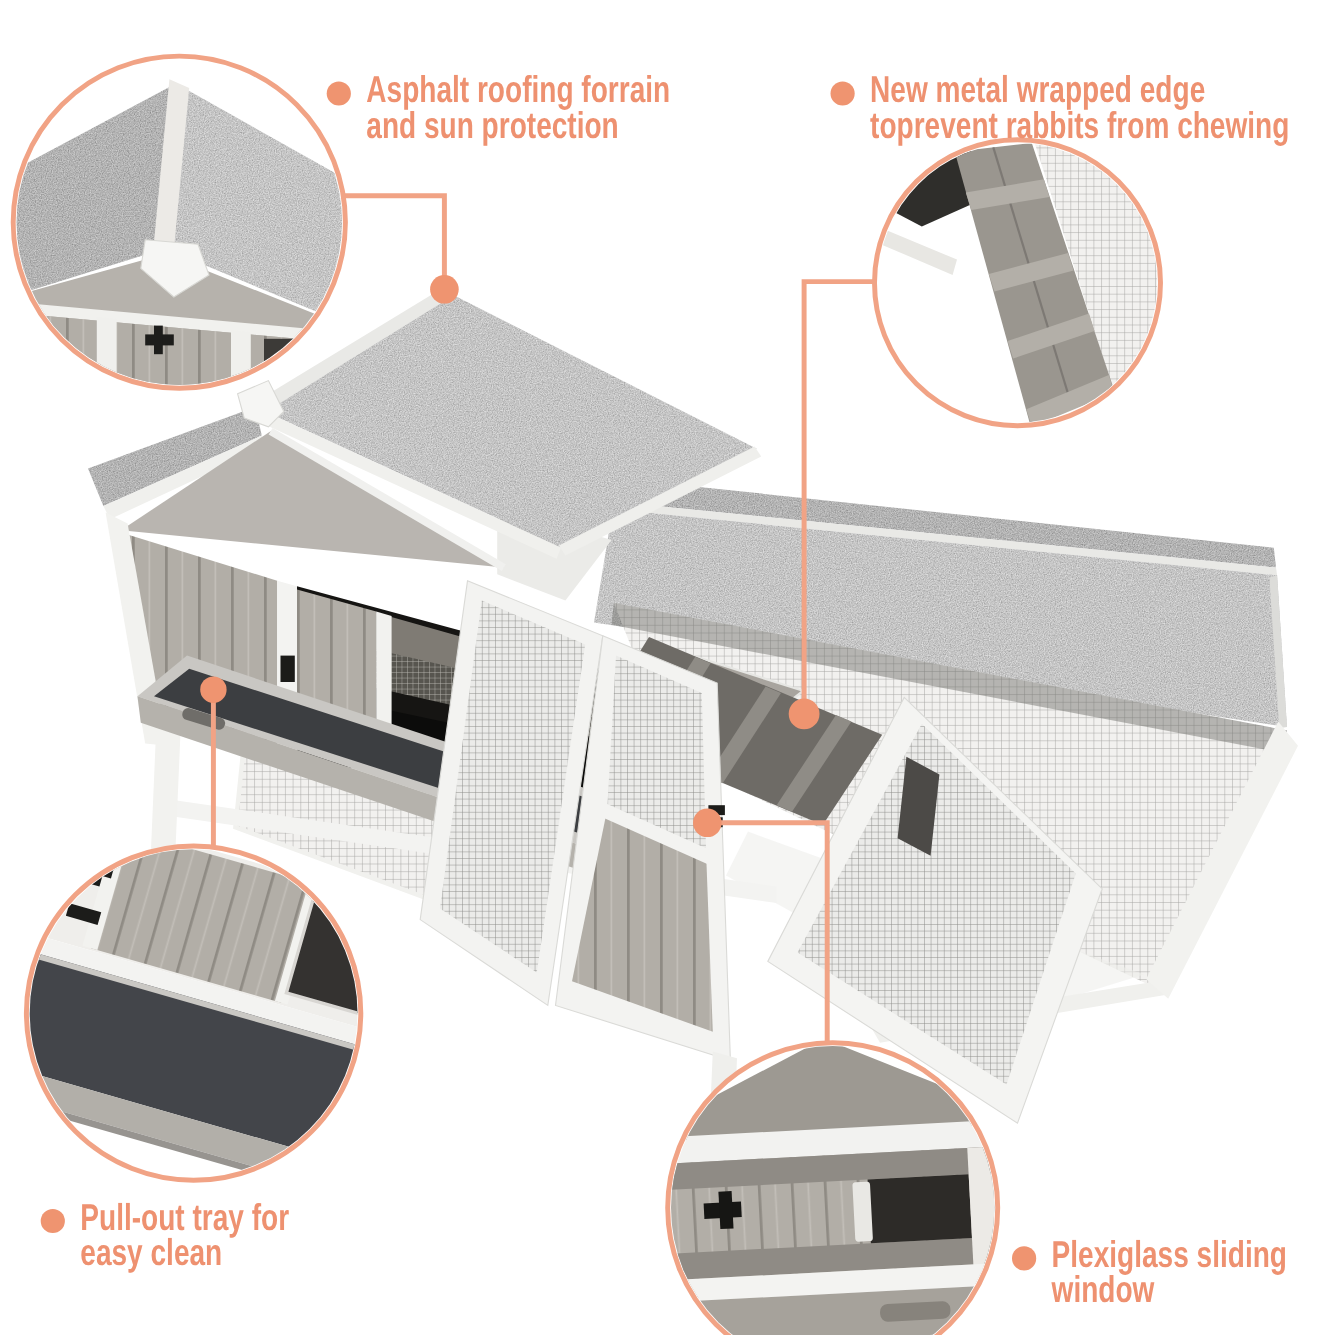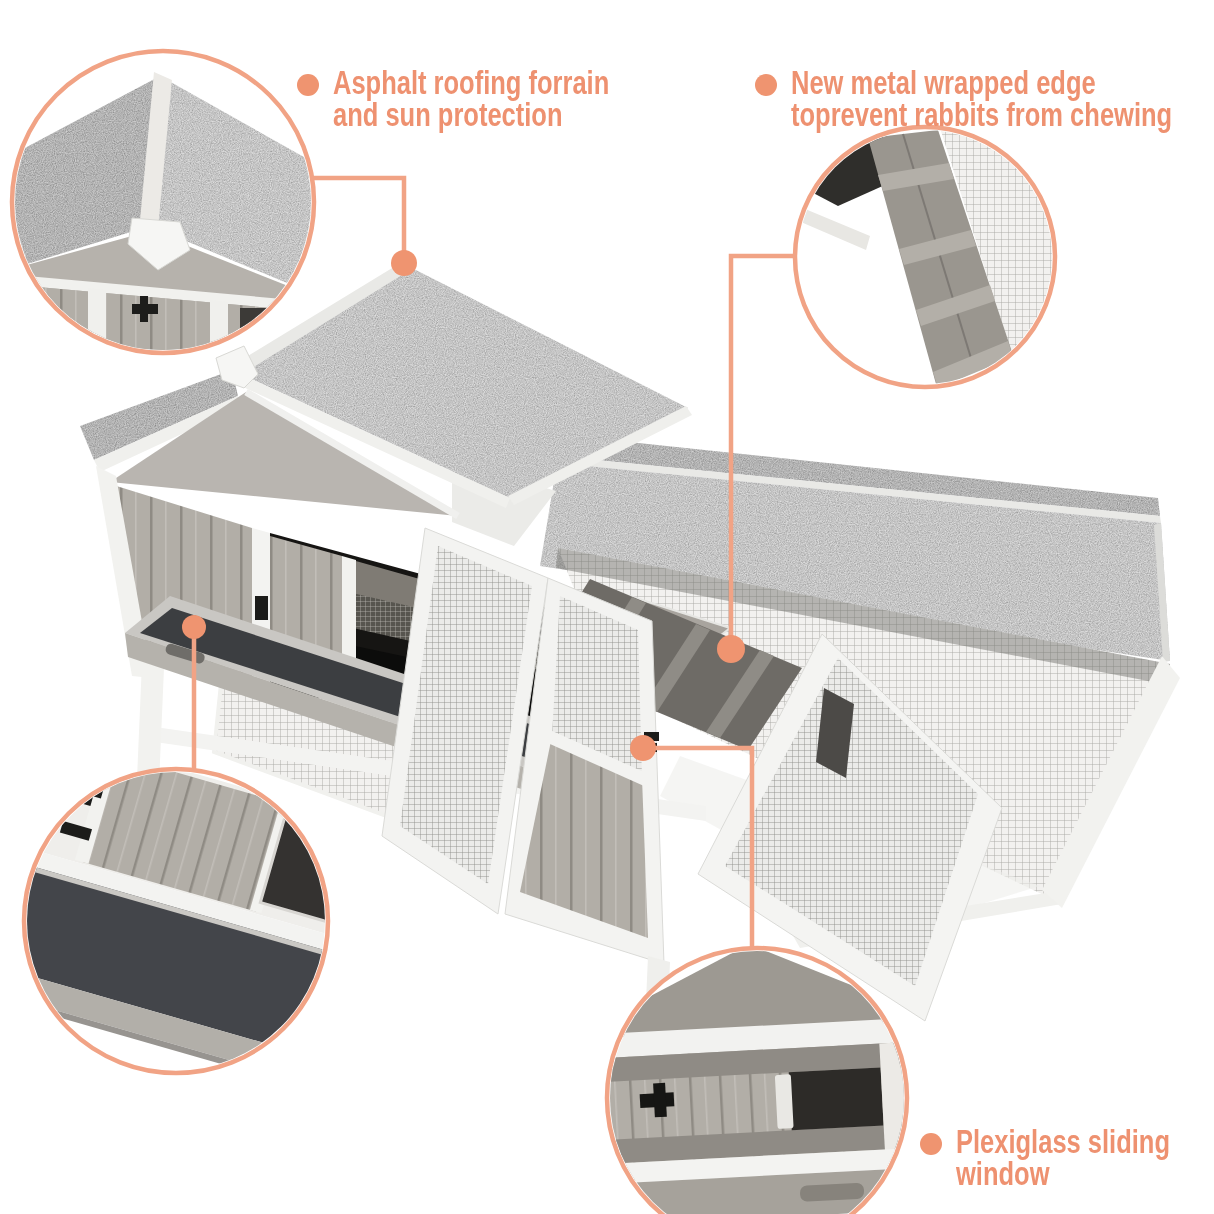--- a/index.html
+++ b/index.html
@@ -253,20 +253,27 @@
 </div>
 
 <div class="ann" style="left:755px;top:30px">
   <span class="bullet"></span>
   <div class="ann-text">
     <div>New metal wrapped edge</div>
     <div>toprevent rabbits from chewing</div>
   </div>
 </div>
 
+<div class="ann" style="left:37px;top:1055px">
+  <span class="bullet"></span>
+  <div class="ann-text">
+    <div>Pull-out tray for</div>
+    <div>easy clean</div>
+  </div>
+</div>
 
 <div class="ann" style="left:920px;top:1089px">
   <span class="bullet"></span>
   <div class="ann-text">
     <div>Plexiglass sliding</div>
     <div>window</div>
   </div>
 </div>
 
 </div>

